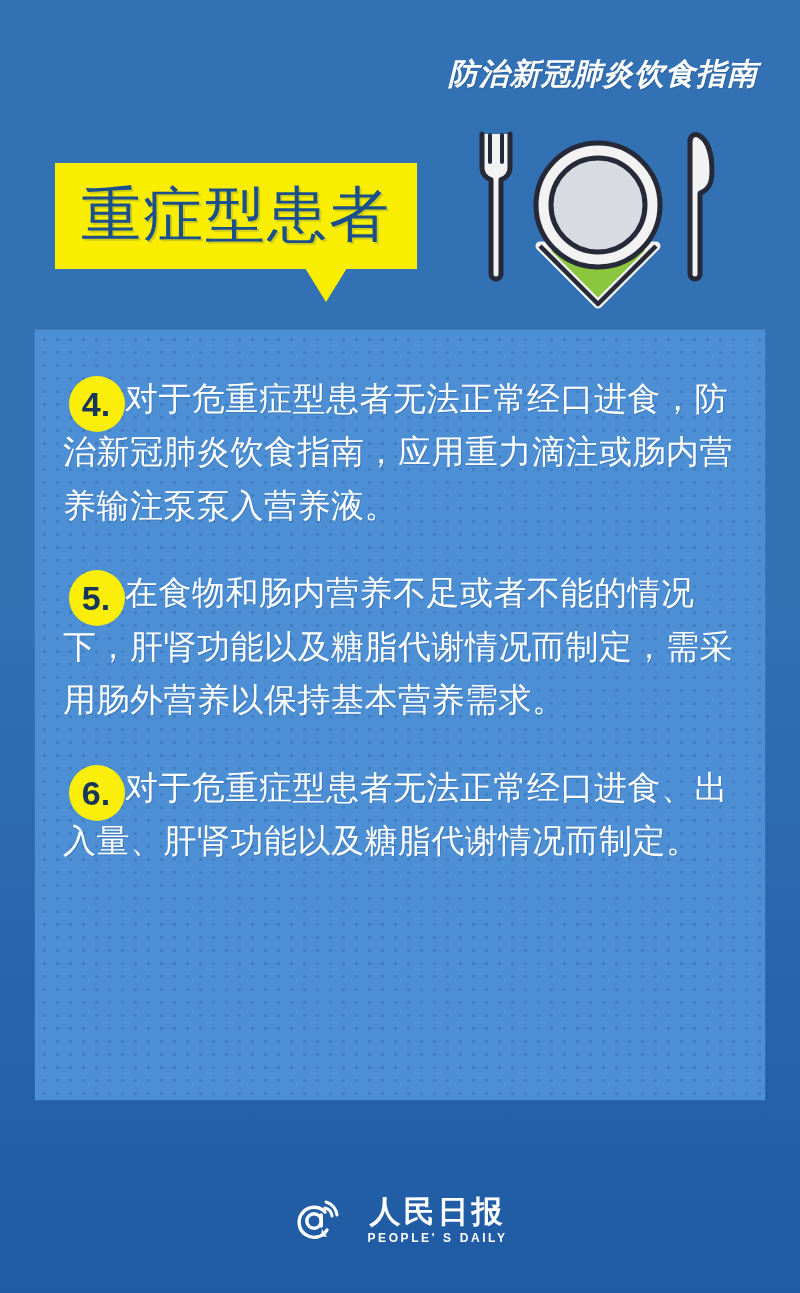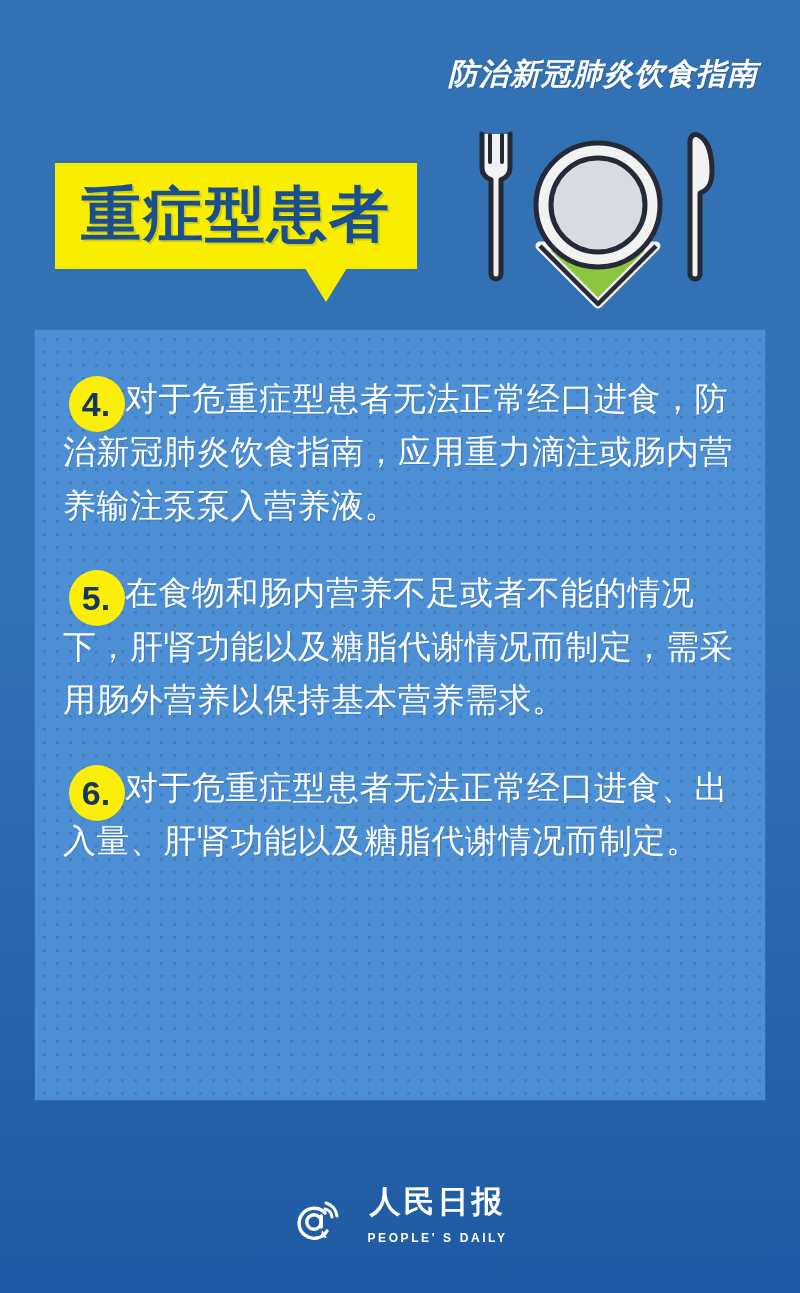--- a/index.html
+++ b/index.html
@@ -55,21 +55,21 @@
     border-top: 34px solid #faee00;
   }
   .banner-text {
     position: absolute;
     inset: 0;
     display: flex;
     align-items: center;
     justify-content: center;
     color: #1b4f8c;
     font-size: 60px;
-    font-weight: bold;
+    font-weight: normal;
     letter-spacing: 2px;
     padding-bottom: 2px;
     text-shadow: 2px 2px 0 rgba(20,60,110,0.18);
   }
 
   
   .cutlery {
     position: absolute;
     left: 468px;
     top: 128px;
@@ -128,39 +128,39 @@
     box-sizing: border-box;
   }
 
   
   .footer {
     position: absolute;
     left: 0;
     right: 0;
     bottom: 48px;
     display: flex;
-    align-items: flex-end;
+    align-items: flex-start;
     justify-content: center;
     gap: 27px;
   }
   .logo-mark { width: 48px; height: 48px; flex: none; }
   .logo-text { display: flex; flex-direction: column; align-items: center; }
   .logo-cn {
     color: #fff;
     font-size: 31px;
     font-weight: bold;
     letter-spacing: 3px;
     line-height: 1.02;
   }
   .logo-en {
     color: #fff;
     font-size: 12px;
     font-weight: bold;
     letter-spacing: 2.6px;
-    margin-top: 13px;
+    margin-top: 3px;
   }
 </style>
 </head>
 <body>
 
 <div id="poster">
 
   <div class="header-title">防治新冠肺炎饮食指南</div>
 
   <div class="banner-wrap">

